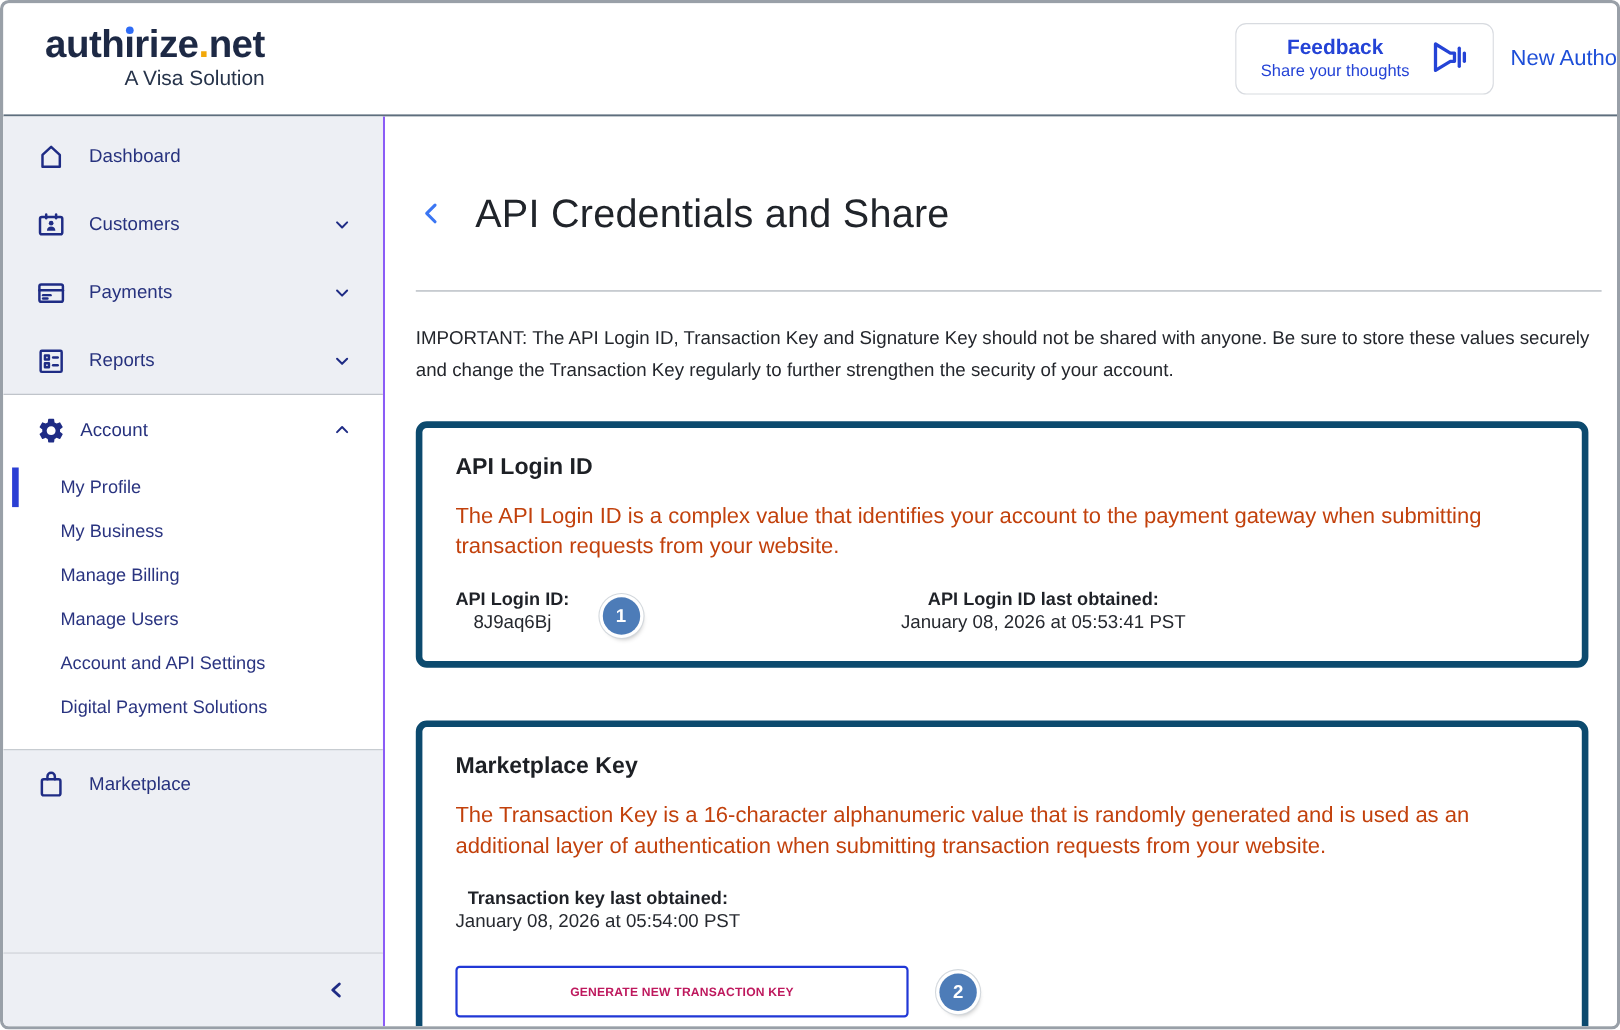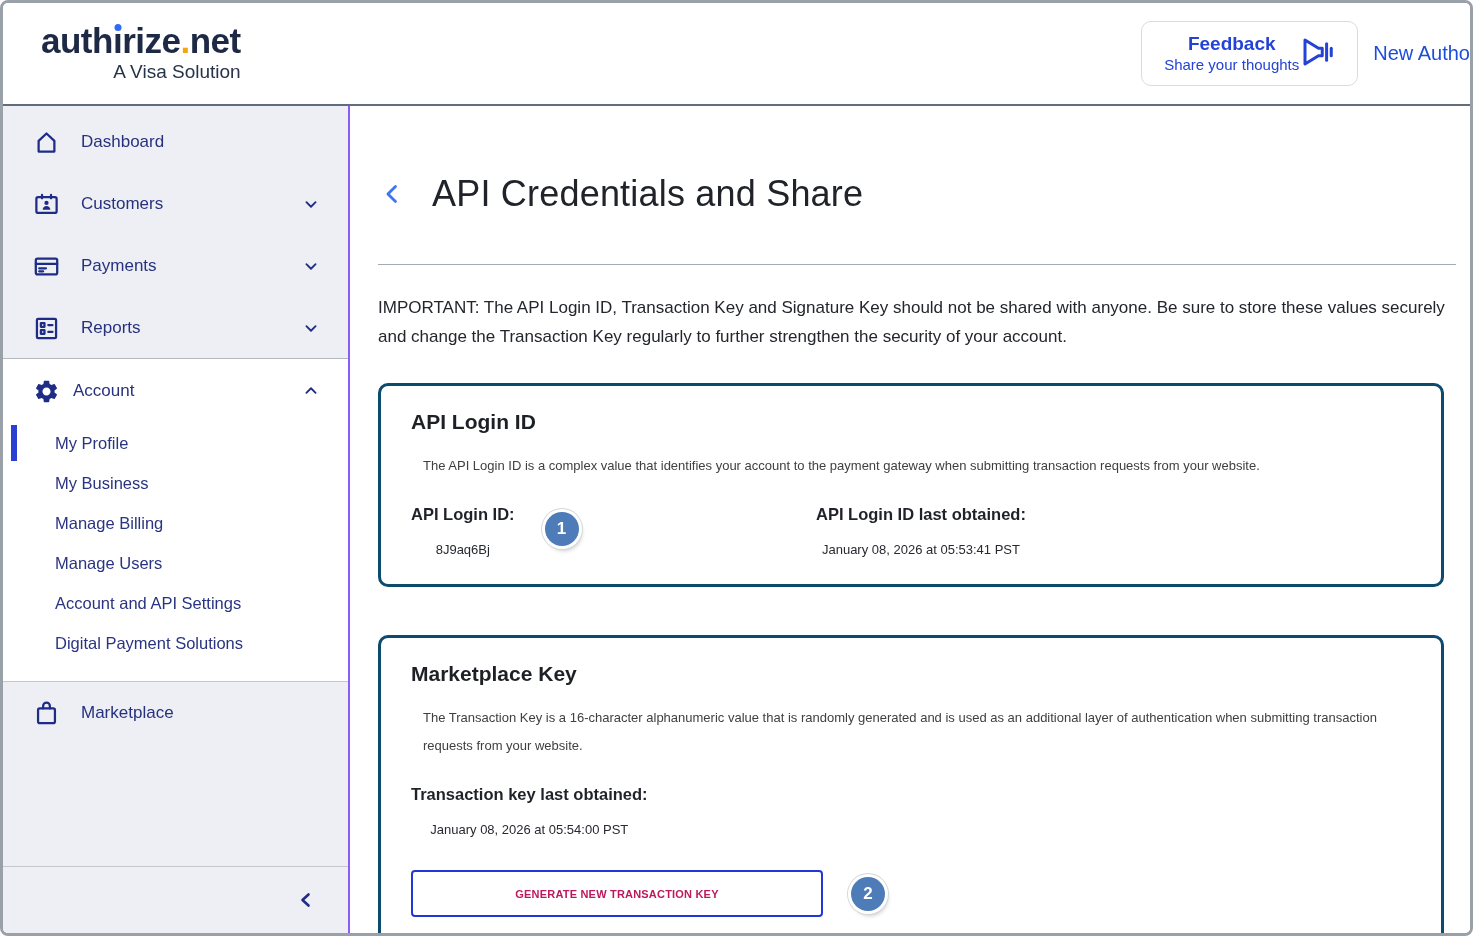--- a/index.html
+++ b/index.html
@@ -23,21 +23,21 @@
   .logo{display:flex;flex-direction:column;cursor:pointer;}
   .brand{font-size:35px;font-weight:700;color:#1d2945;letter-spacing:-0.5px;line-height:1;}
   .brand .i{position:relative;display:inline-block;}
   .brand .i::after{content:'';position:absolute;width:7px;height:7px;border-radius:50%;
     background:#2f6cf5;left:50%;transform:translateX(-50%);top:1px;}
   .brand .dot{color:#f2a80a;}
   .tagline{font-size:19px;color:#26334a;text-align:right;margin-top:3px;line-height:1.2;}
 
   .header-right{margin-left:auto;display:flex;align-items:center;gap:15px;min-width:0;}
   .feedback-btn{
-    display:flex;align-items:center;
+    display:flex;align-items:center;gap:18px;
     border:1px solid #d8dbe0;border-radius:10px;
     padding:10px 22px;background:#fff;cursor:pointer;flex-shrink:0;
   }
   .fb-text{display:flex;flex-direction:column;align-items:center;}
   .fb-title{color:#2443d6;font-weight:700;font-size:19px;line-height:1.25;}
   .fb-sub{color:#2443d6;font-size:15px;line-height:1.25;}
   .megaphone{color:#2443d6;}
   .new-label{font-size:20px;color:#1d4ed8;white-space:nowrap;flex-shrink:0;cursor:pointer;}
 
   
@@ -76,33 +76,33 @@
   
   .main{flex:1;background:#fff;padding:0 14px 0 28px;overflow:hidden;}
   .title-row{display:flex;align-items:center;gap:26px;margin-top:40px;}
   .back-btn{display:flex;align-items:center;color:#3b76f3;background:none;border:none;padding:0;cursor:pointer;}
   .page-title{font-size:36px;font-weight:400;color:#20242a;line-height:48px;letter-spacing:0.2px;}
   .title-divider{border:none;border-top:1px solid #a2aab2;margin:22px 0 0 0;}
 
   .notice{margin-top:28px;font-size:17px;line-height:29px;color:#23262c;max-width:1085px;}
 
   .card{
-    border:3px solid #0c4a6e;border-radius:10px;background:#fff;
+    border:6px solid #0c4a6e;border-radius:10px;background:#fff;
     margin-right:12px;padding:24px 30px;
   }
   .card-1{margin-top:32px;padding-bottom:24px;}
   .card-2{margin-top:48px;padding-bottom:32px;}
   .card-title{font-size:21px;font-weight:700;color:#1d2025;line-height:24px;margin:0;}
-  .card-desc{margin:18px 0 0 12px;font-size:13px;line-height:28px;color:#404040;max-width:1020px;}
+  .card-desc{margin:18px 0 0 0;font-size:20px;line-height:28px;color:#c2410c;max-width:1020px;}
 
   .kv-row{display:flex;margin-top:24px;text-align:center;}
   .kv-col-left{width:405px;display:flex;align-items:flex-start;}
   .kv{display:flex;flex-direction:column;}
   .kv-label{font-weight:700;font-size:16.5px;color:#1f2228;line-height:20px;}
-  .kv-value{margin-top:16px;font-size:13px;color:#26292f;line-height:20px;}
+  .kv-value{margin-top:1px;font-size:17px;color:#26292f;line-height:20px;}
 
   .badge{
     width:34px;height:34px;border-radius:50%;background:#4d7cb8;color:#fff;
     font-weight:700;font-size:17px;display:flex;align-items:center;justify-content:center;
     box-shadow:0 0 0 3px #fff,0 0 0 4px #d3d8dd,2px 4px 5px rgba(0,0,0,.28);
     flex-shrink:0;
   }
   .badge-1{margin-left:30px;margin-top:8px;}
 
   .btn-row{display:flex;align-items:center;gap:28px;margin-top:30px;}

